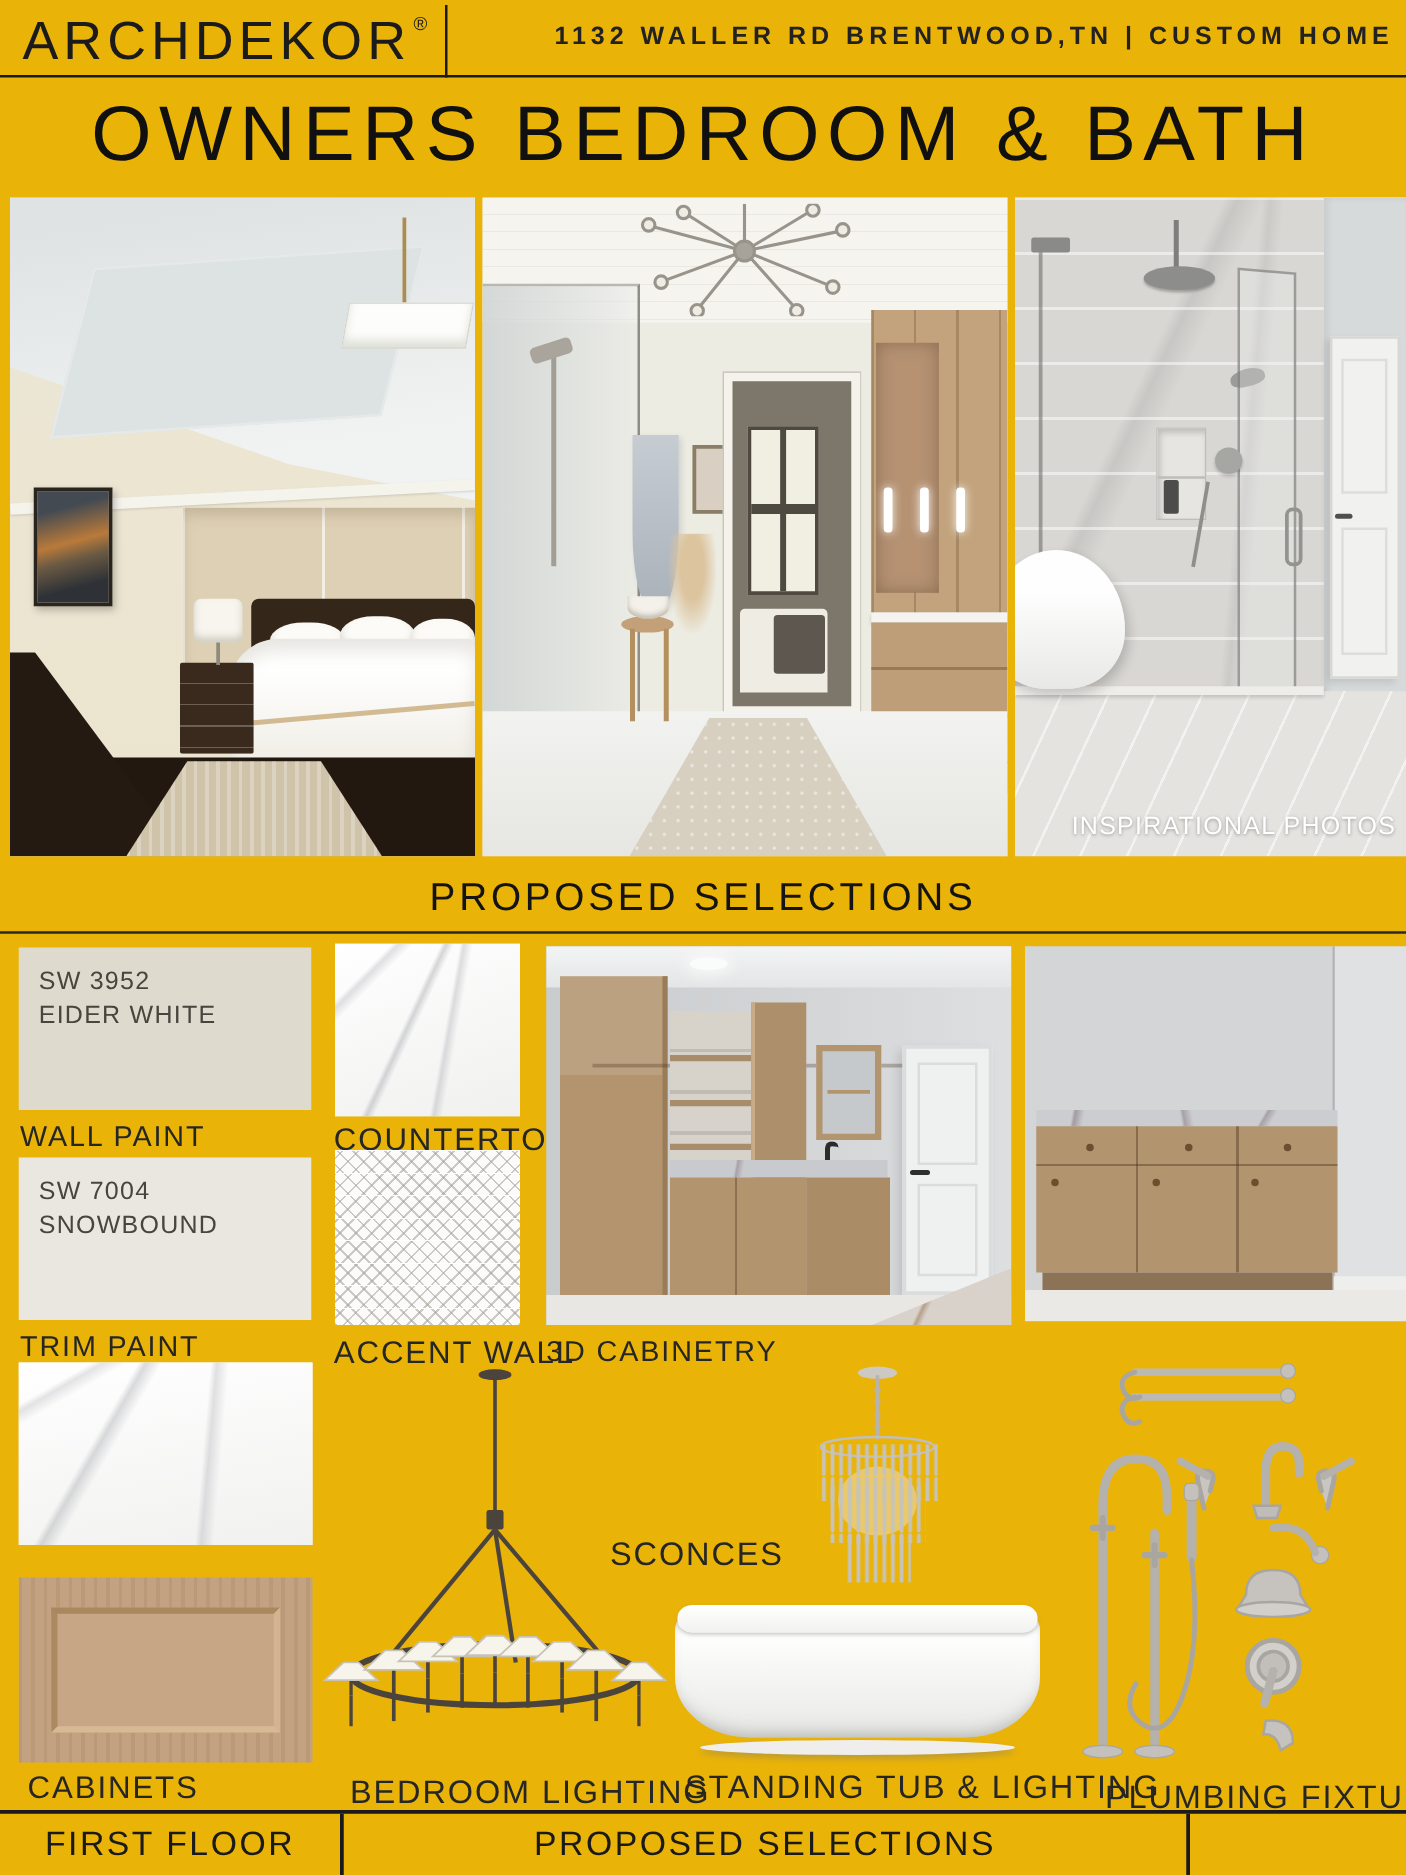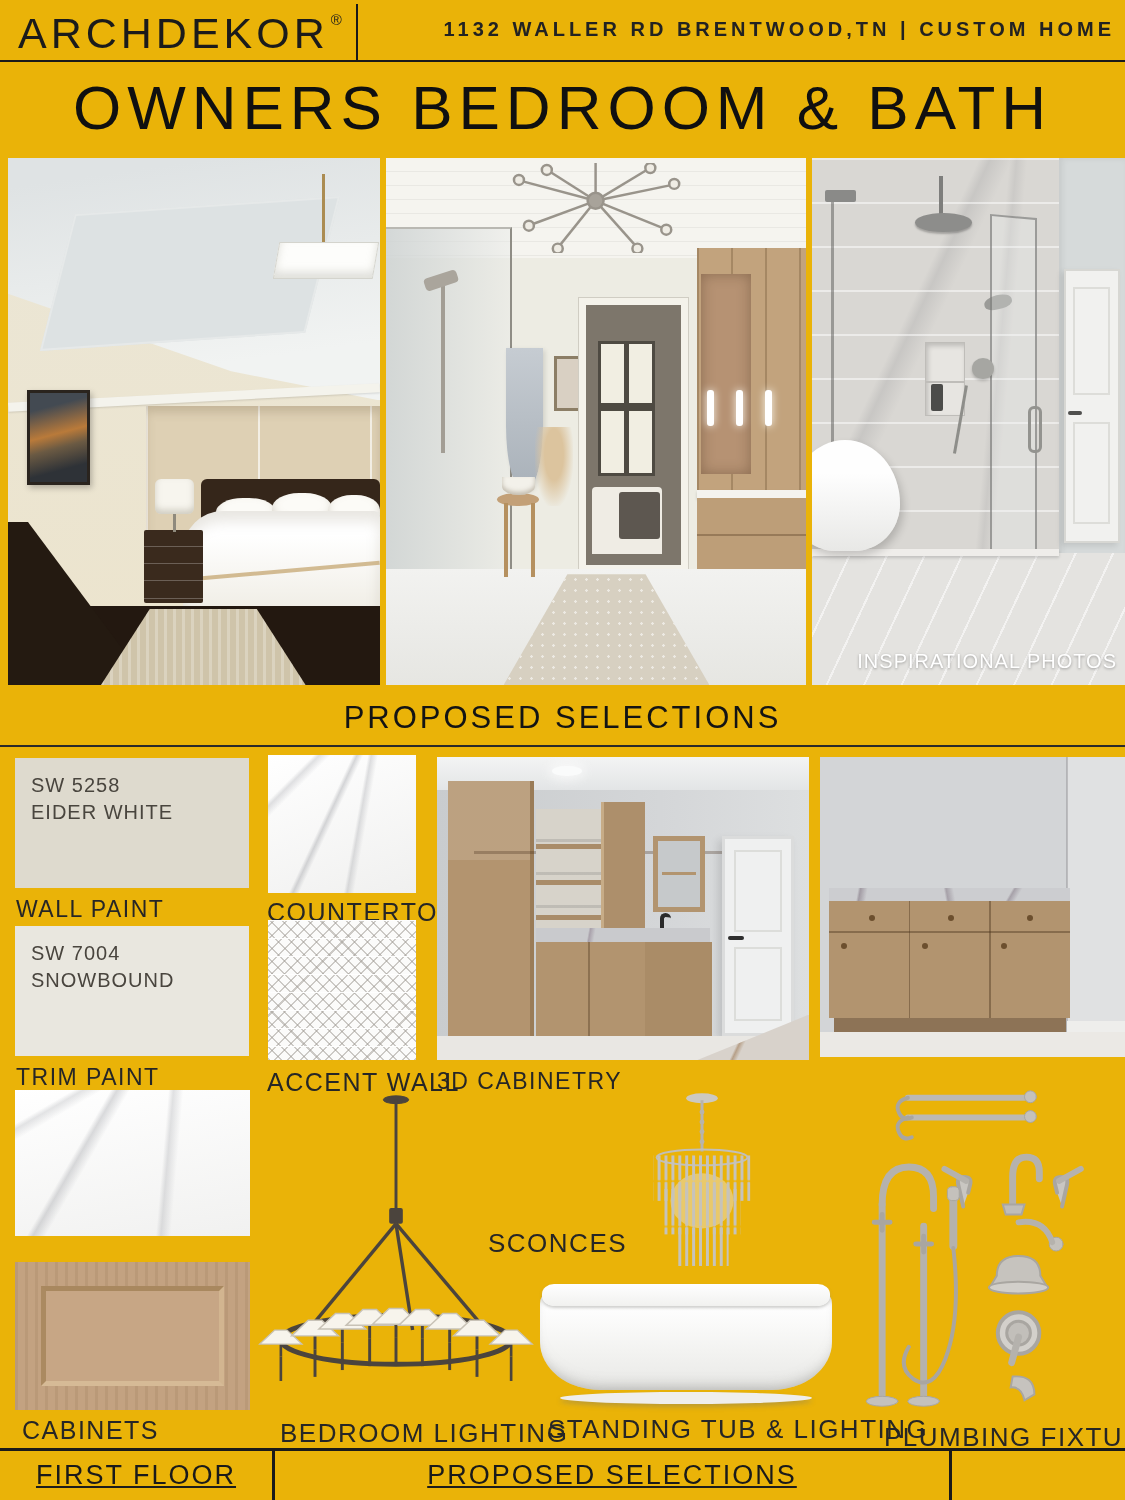--- a/index.html
+++ b/index.html
@@ -194,21 +194,21 @@
   .sv-crystal { left:628px; top:340px; width:148px; height:198px; }
   .tub { left:540px; top:532px; width:292px; height:122px; }
   .tub-body { position:absolute; left:0; top:8px; width:100%; height:100px; background:linear-gradient(180deg,#fefefe 18%,#f3f3f1 60%,#e8e8e6); border-radius:14px 14px 60px 60px / 14px 14px 48px 48px; box-shadow:inset 0 10px 10px -8px rgba(150,150,145,.55), inset 0 -12px 14px -10px rgba(140,140,135,.6); }
   .tub-rim { position:absolute; left:2px; top:2px; width:calc(100% - 4px); height:22px; background:linear-gradient(180deg,#ffffff,#f1f1ef); border-radius:12px/10px; box-shadow:0 2px 3px rgba(160,160,155,.5); }
   .tub-base { position:absolute; left:7%; bottom:0; width:86%; height:12px; background:#efeeec; border-radius:50%; box-shadow:0 3px 5px rgba(120,120,115,.4); }
   .lb-tub { left:548px; top:664px; font-size:26px; }
   .sv-plumb { left:845px; top:328px; width:272px; height:346px; }
   .lb-plumb { left:884px; top:672px; font-size:26px; }
 
   
-  .ftr { position:absolute; left:0; top:1448px; width:1125px; height:52px; border-top:3px solid #1a1a1a; display:flex;text-decoration:underline; }
+  .ftr { position:absolute; left:0; top:1448px; width:1125px; height:52px; border-top:3px solid #1a1a1a; display:flex; }
   .ftr-cell { display:flex; align-items:center; justify-content:center; font-size:27px; font-weight:300; letter-spacing:2px; color:#1a1a1a; }
   .ftr-left { width:272px; }
   .ftr-center { width:680px; border-left:3px solid #1a1a1a; border-right:3px solid #1a1a1a; }
   .ftr-right { width:173px; }
 </style>
 </head>
 <body>
 
 <div class="page">
 
@@ -325,21 +325,21 @@
     </div>
   </div>
 
   <div class="sel-head">PROPOSED SELECTIONS</div>
   <div class="sel-rule"></div>
 
   <div class="board">
 
     <div class="sw-wall">
       <div class="swatch-code">
-        <div>SW 5258</div>
+        <div>SW 3952</div>
         <div>EIDER WHITE</div>
       </div>
     </div>
     <div class="sel-label lb-wall">WALL PAINT</div>
 
     <div class="sw-counter"></div>
     <div class="sel-label lb-counter">COUNTERTOPS</div>
 
     <div class="sw-trim">
       <div class="swatch-code">

